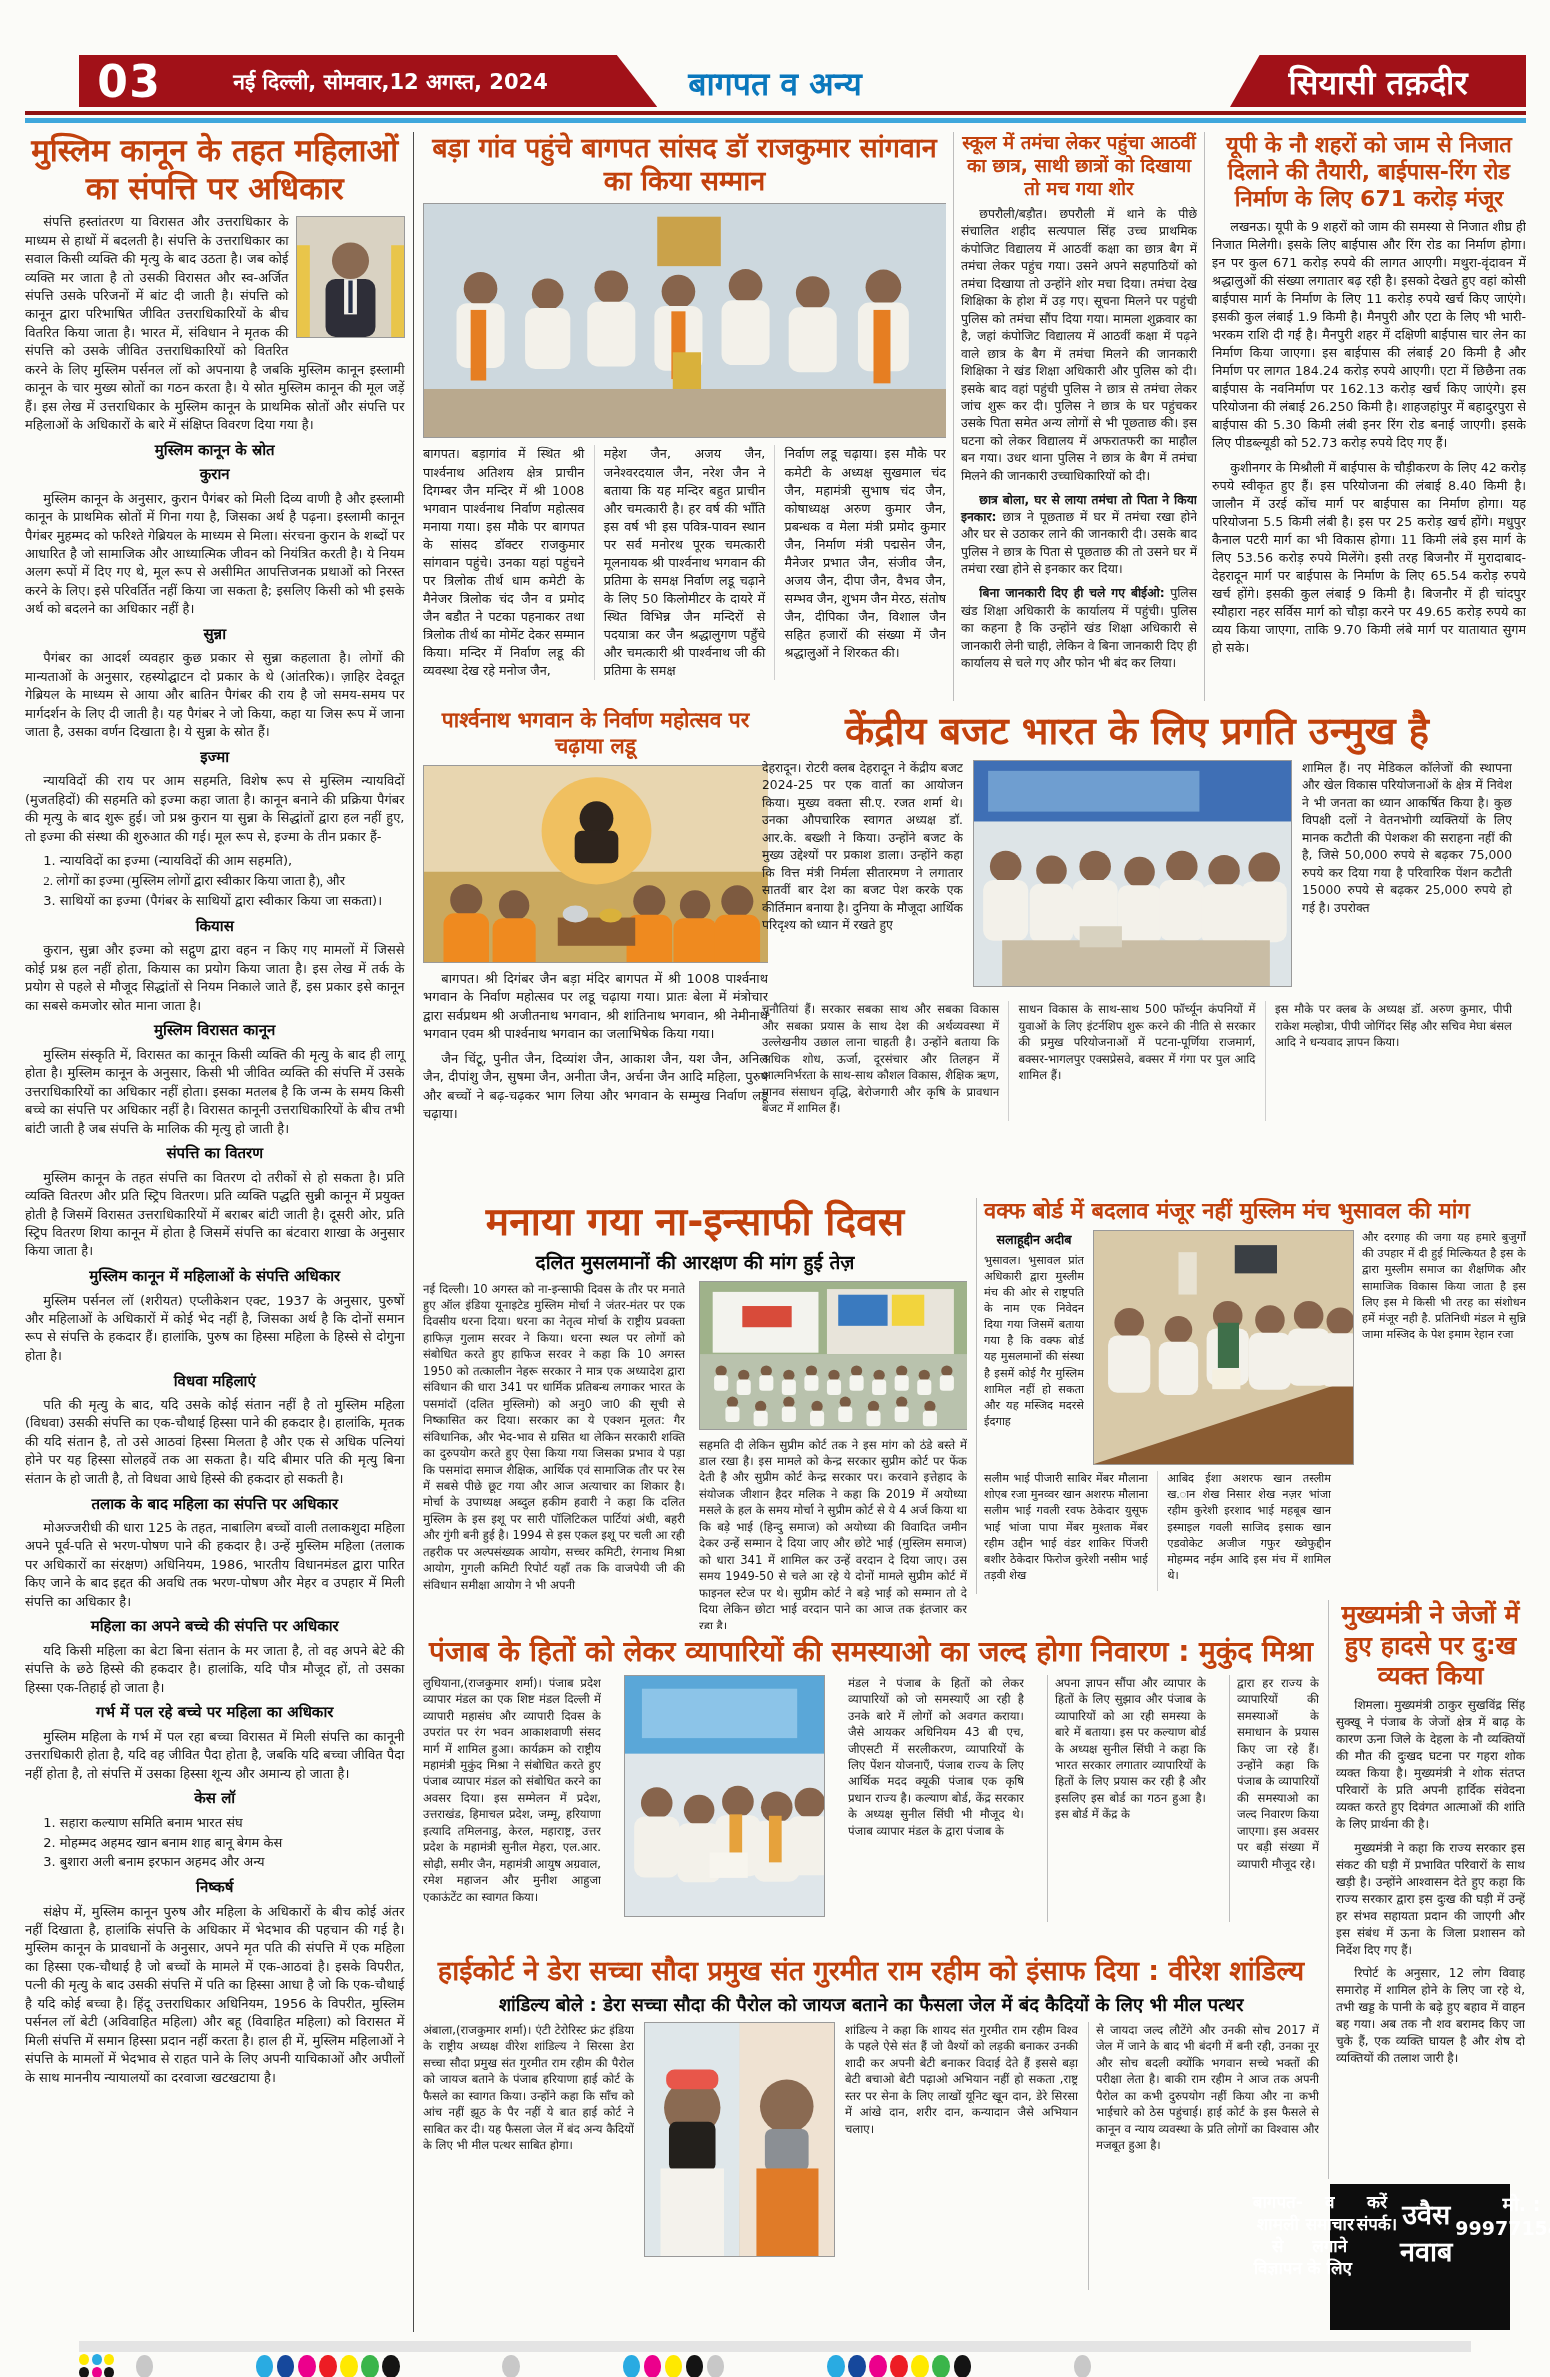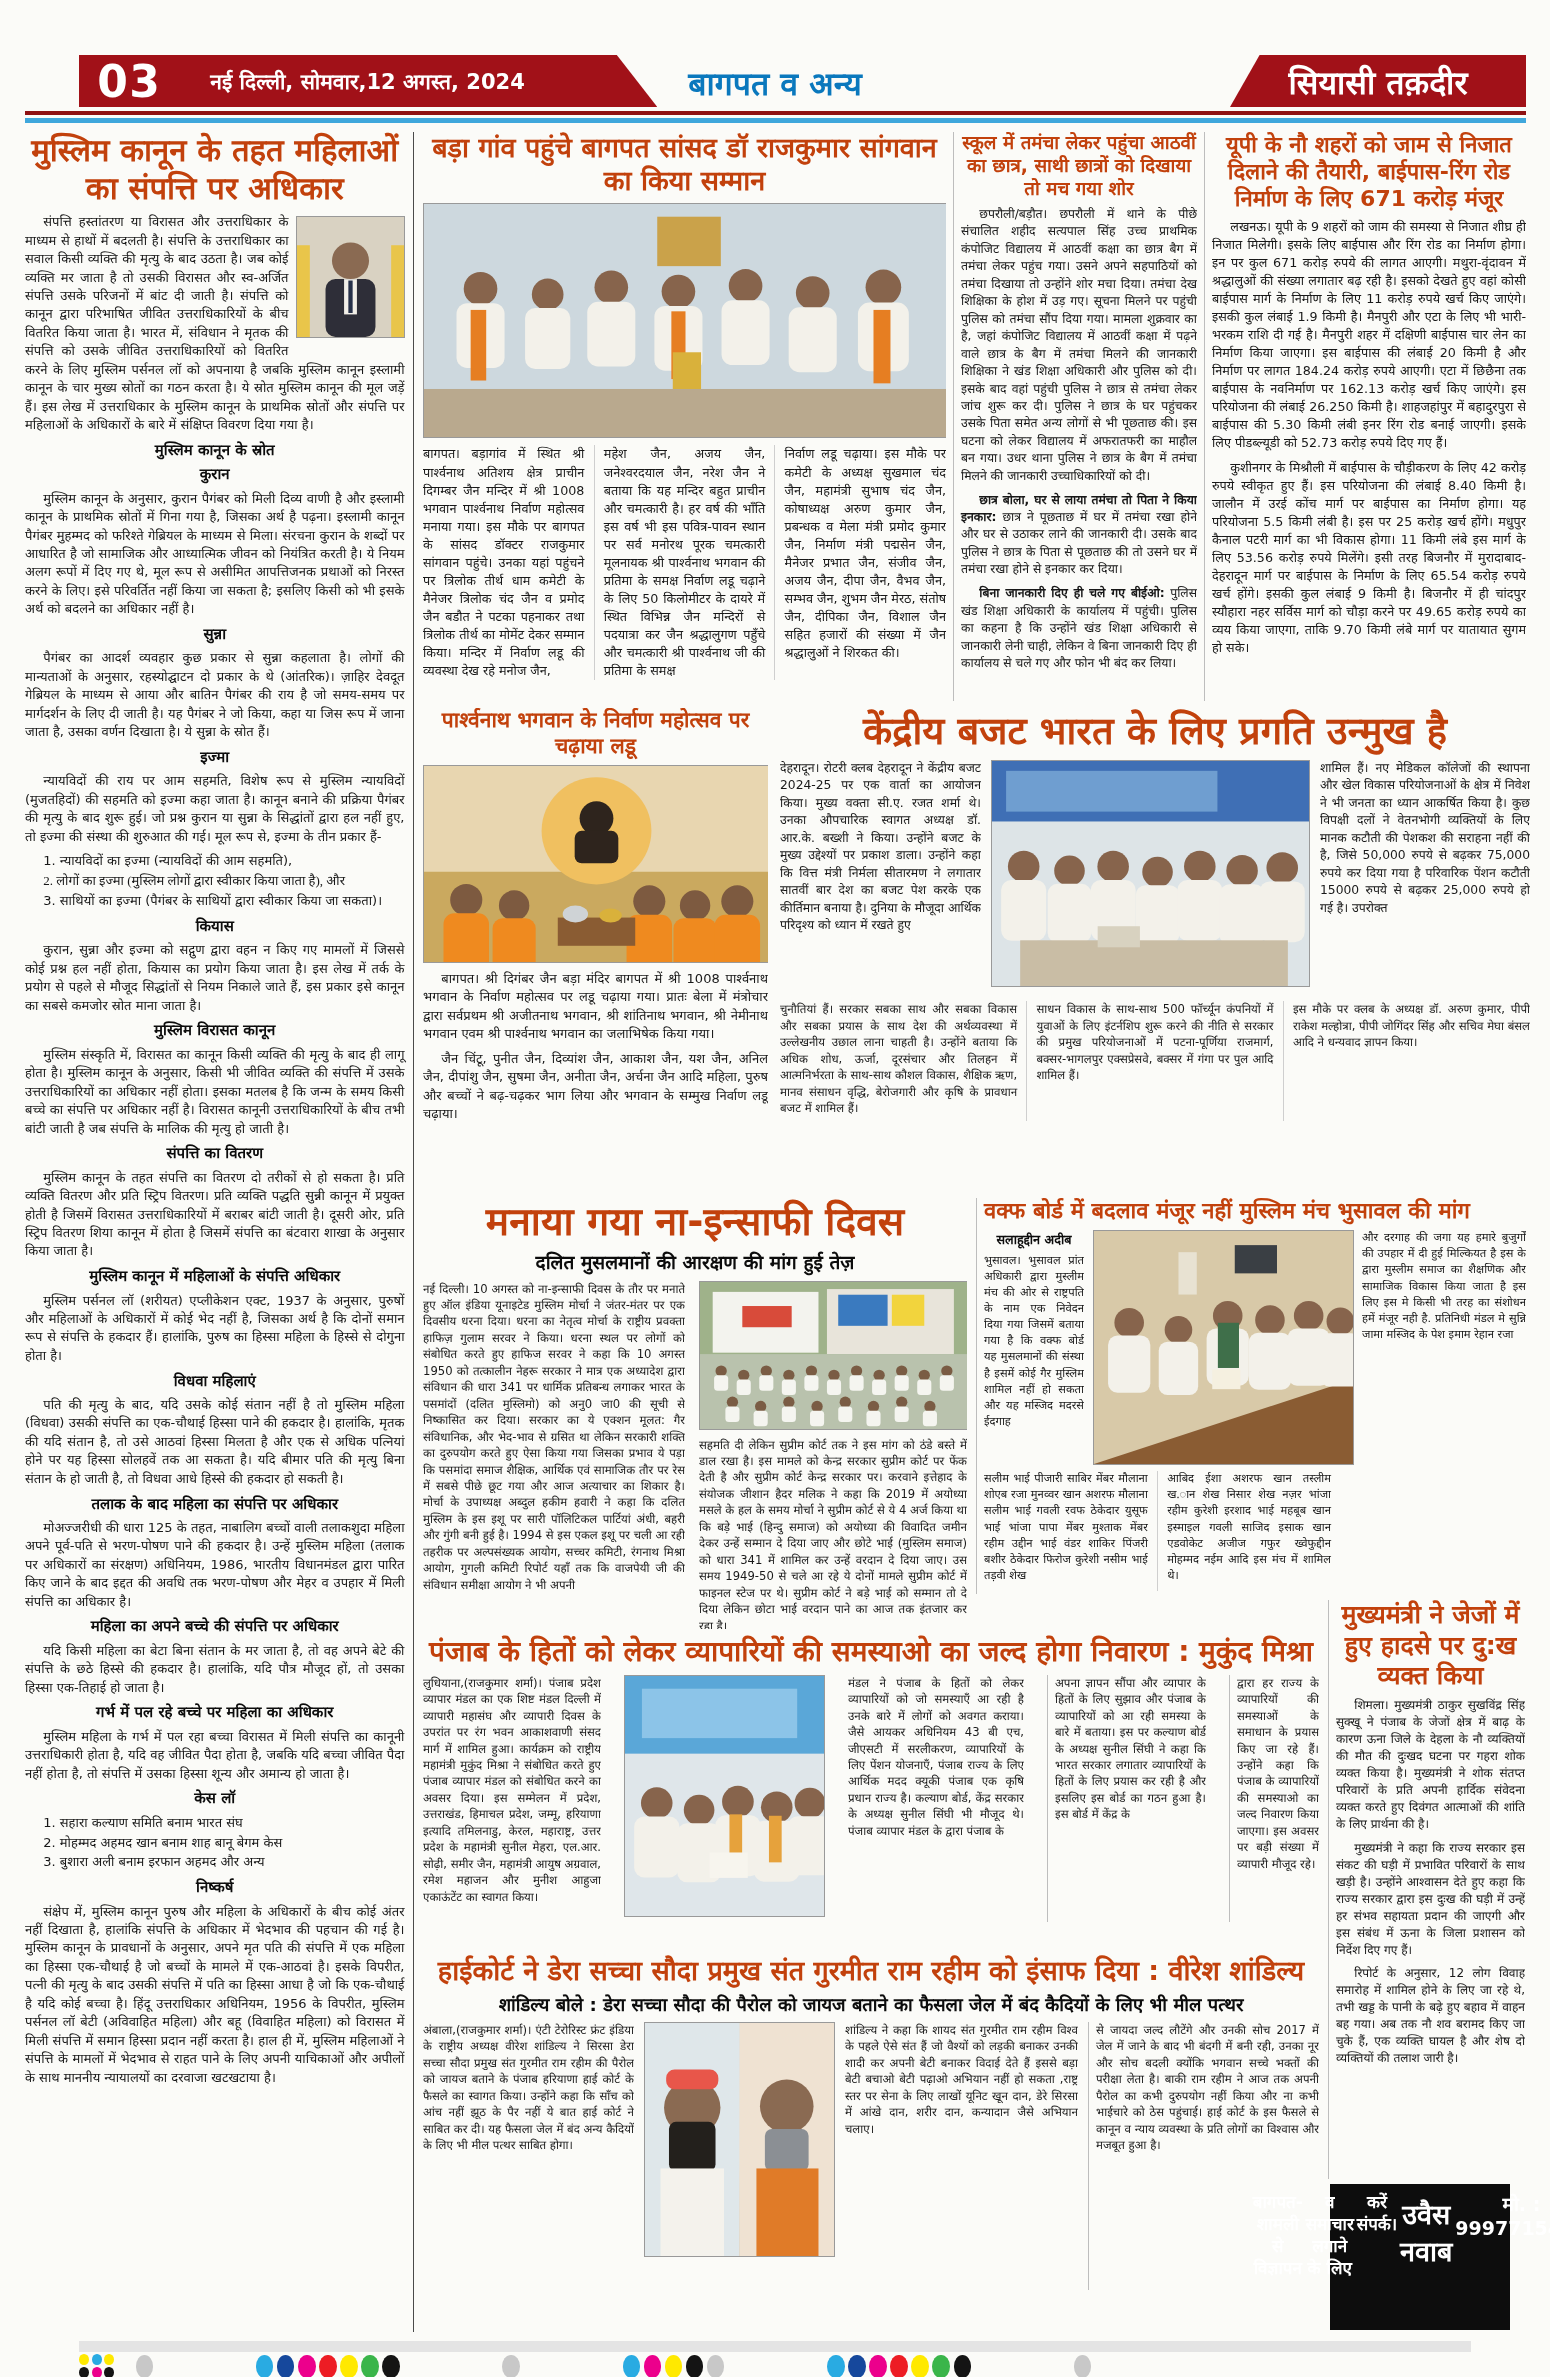--- a/index.html
+++ b/index.html
@@ -49,21 +49,21 @@
           <circle cx="0" cy="0" r="12" fill="#7d5a40"></circle>
           <rect x="-17" y="10" width="34" height="46" rx="8" fill="#ef8a1f"></rect>
         </g>
       <g id="pc">
           <circle cx="0" cy="0" r="8" fill="#7a5c44"></circle>
           <rect x="-10" y="6" width="20" height="22" rx="5" fill="#f5f5f0"></rect>
         </g>
     </defs>
   </svg>
 
-  <div class="banner" style="left:79px;top:55px;width:560px;height:52px;clip-path:polygon(0 0,93% 0,100% 100%,0 100%);padding-left:18.3px;gap:49px;">
+  <div class="banner" style="left:79px;top:55px;width:560px;height:52px;clip-path:polygon(0 0,93% 0,100% 100%,0 100%);padding-left:18.3px;gap:72px;">
     <span class="pagenum">03</span>
     <span class="pagedate">नई दिल्ली, सोमवार,12 अगस्त, 2024</span>
   </div>
   <div class="section-title" style="left:620px;top:61px;width:310px;">बागपत व अन्य</div>
   <div class="banner" style="left:1230px;top:55px;width:296px;height:52px;clip-path:polygon(10% 0,100% 0,100% 100%,0 100%);">
     <span class="masthead-text">सियासी तक़दीर</span>
   </div>
   <div class="rule" style="left:25px;top:111px;width:1501px;height:3.5px;background:#8e1113;"></div>
   <div class="rule" style="left:25px;top:118px;width:1501px;height:5px;background:#3fa7dc;"></div>
 
@@ -203,21 +203,21 @@
           <ellipse cx="215" cy="210" rx="18" ry="12" fill="#cfd3d6"></ellipse>
           <ellipse cx="265" cy="212" rx="16" ry="10" fill="#d9b13b"></ellipse>
       </svg>
     </div>
     <div class="body" style="font-size:13px;">
       <p>बागपत। श्री दिगंबर जैन बड़ा मंदिर बागपत में श्री 1008 पार्श्वनाथ भगवान के निर्वाण महोत्सव पर लडू चढ़ाया गया। प्रातः बेला में मंत्रोचार द्वारा सर्वप्रथम श्री अजीतनाथ भगवान, श्री शांतिनाथ भगवान, श्री नेमीनाथ भगवान एवम श्री पार्श्वनाथ भगवान का जलाभिषेक किया गया।</p>
       <p>जैन चिंटू, पुनीत जैन, दिव्यांश जैन, आकाश जैन, यश जैन, अनिल जैन, दीपांशु जैन, सुषमा जैन, अनीता जैन, अर्चना जैन आदि महिला, पुरुष और बच्चों ने बढ़-चढ़कर भाग लिया और भगवान के सम्मुख निर्वाण लडू चढ़ाया।</p>
     </div>
   </section>
 
-  <section class="art" style="left:780px;top:708px;width:750px;height:440px;">
+  <section class="art" style="left:762px;top:708px;width:750px;height:440px;">
     <h2 style="font-size:38px;">केंद्रीय बजट भारत के लिए प्रगति उन्मुख है</h2>
     <div style="display:flex;gap:10px;height:233px;">
       <div class="body" style="width:201px;font-size:12.3px;overflow:hidden;">देहरादून। रोटरी क्लब देहरादून ने केंद्रीय बजट 2024-25 पर एक वार्ता का आयोजन किया। मुख्य वक्ता सी.ए. रजत शर्मा थे। उनका औपचारिक स्वागत अध्यक्ष डॉ. आर.के. बख्शी ने किया। उन्होंने बजट के मुख्य उद्देश्यों पर प्रकाश डाला। उन्होंने कहा कि वित्त मंत्री निर्मला सीतारमण ने लगातार सातवीं बार देश का बजट पेश करके एक कीर्तिमान बनाया है। दुनिया के मौजूदा आर्थिक परिदृश्य को ध्यान में रखते हुए</div>
       <div class="photo" style="width:317px;height:225px;border:0.7px solid #999;flex:none;">
         <svg viewBox="0 0 450 320" preserveAspectRatio="none">
           <rect width="450" height="320" fill="#dde4e7"></rect>
             <rect width="450" height="86" fill="#3f6fb5"></rect>
             <rect x="20" y="14" width="300" height="58" fill="#6f9ed0"></rect>
           <g transform="translate(45,150) scale(1.6)">
               <use href="#pp"></use>

